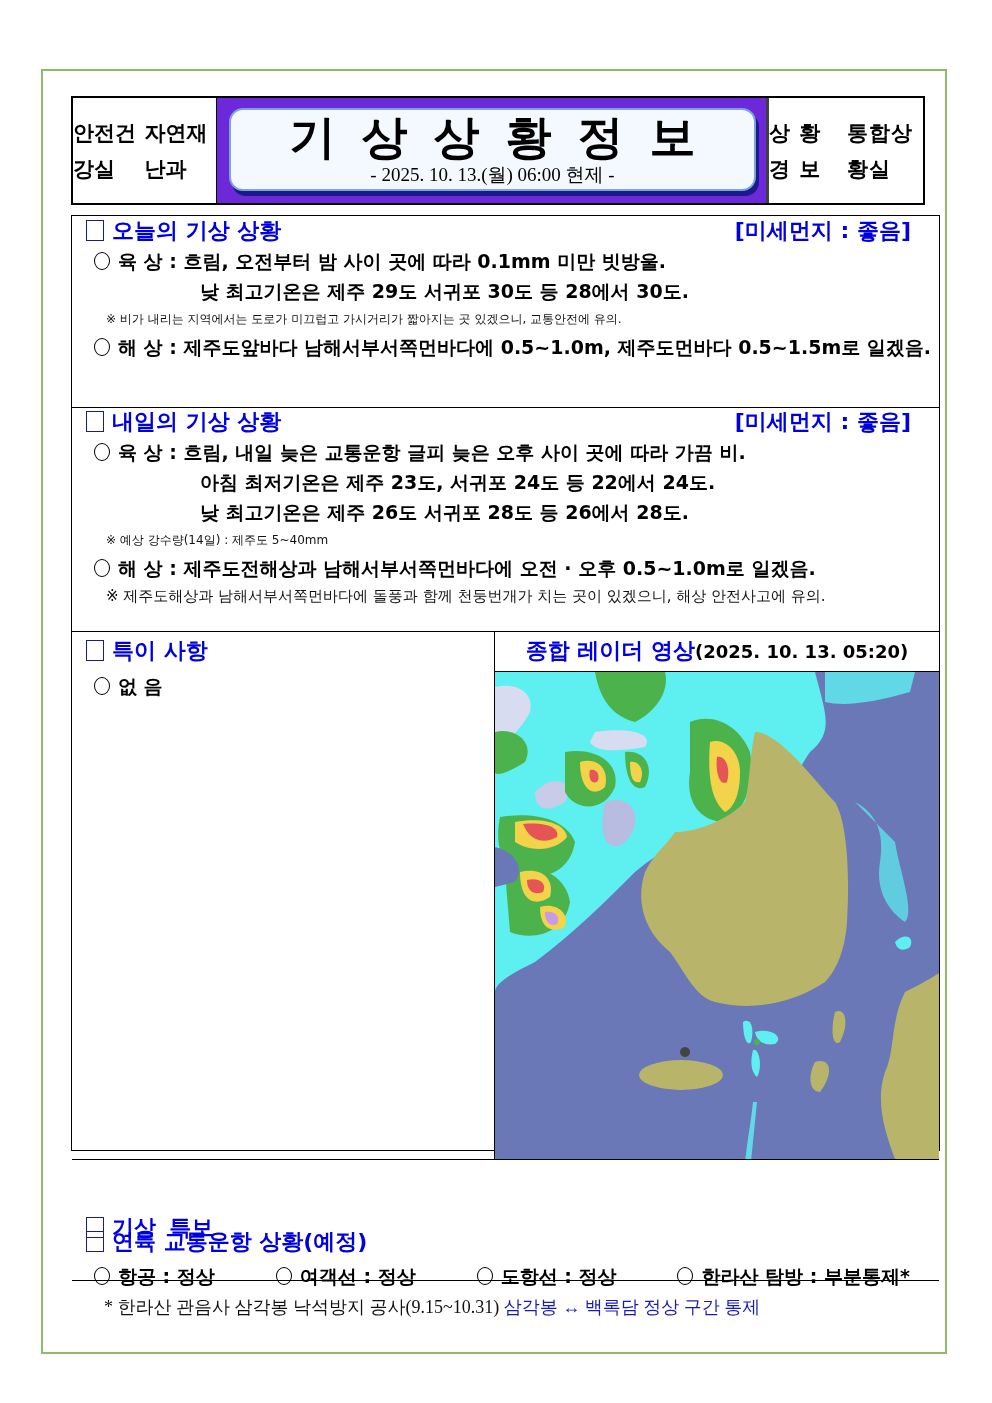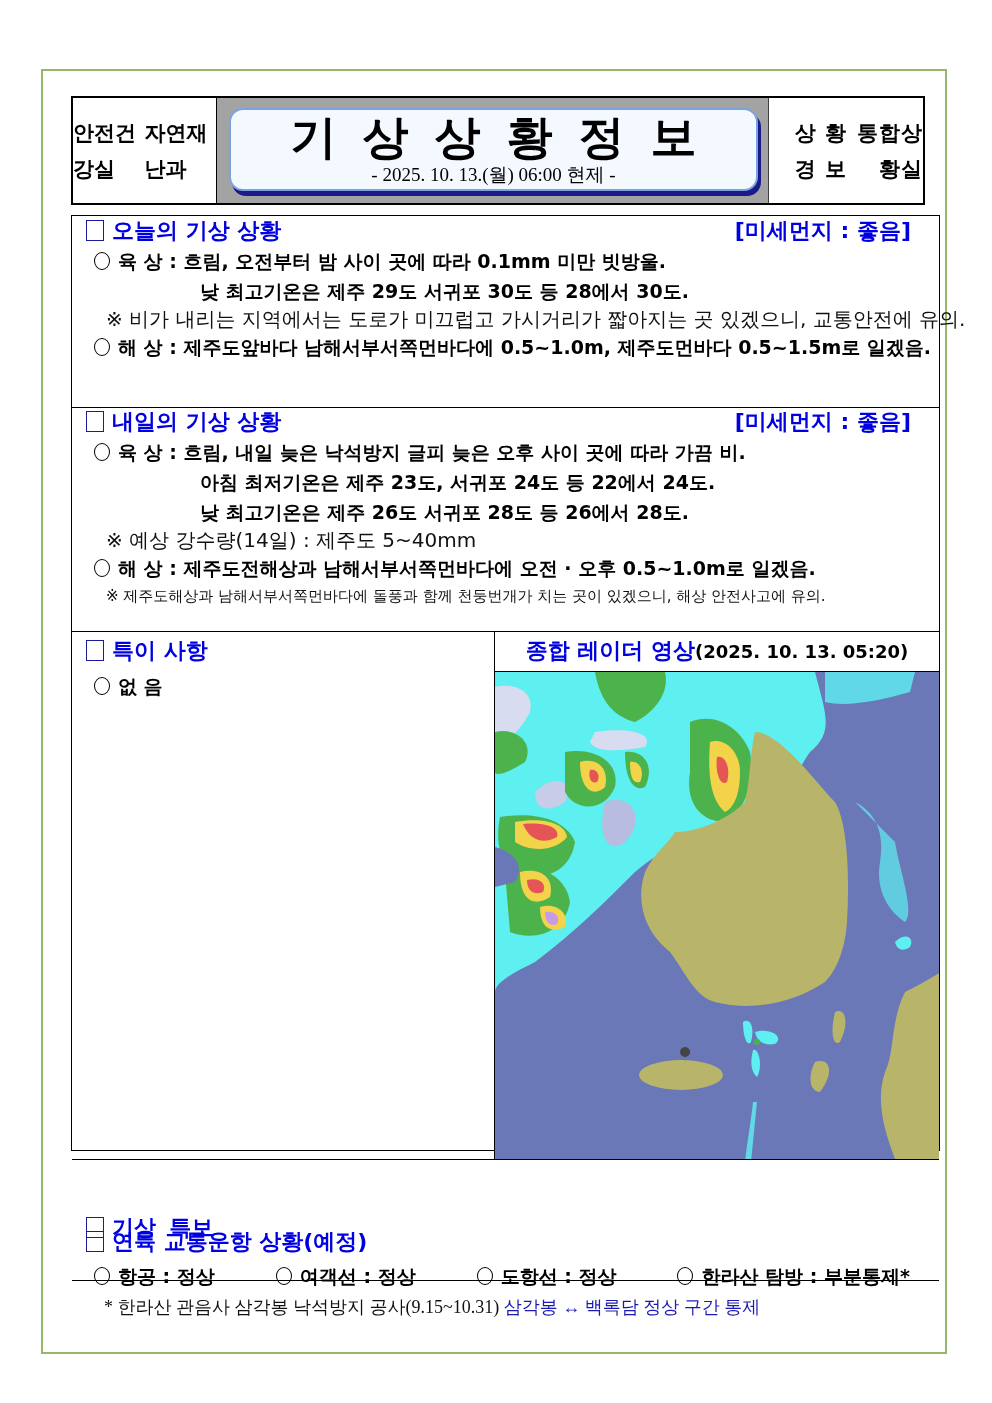--- a/index.html
+++ b/index.html
@@ -1,33 +1,33 @@
 <!DOCTYPE html>
 <html><head>
 <meta charset="utf-8">
 <style>
   html, body { margin:0; padding:0; background:#ffffff; }
   body { width:992px; height:1403px; position:relative; font-family:"DejaVu Sans", sans-serif; color:#000; }
   .outer { position:absolute; left:41px; top:69px; width:906px; height:1285px; border:2px solid #92b96a; box-sizing:border-box; }
   .hdr { position:absolute; left:71px; top:96px; width:854px; height:109px; border:2px solid #000; box-sizing:border-box; display:flex; }
   .hdr-left, .hdr-right { display:flex; flex-direction:row; justify-content:center; align-items:center; font-weight:bold; font-size:21px; line-height:36px; }
   .hdr-left { width:143px; border-right:1px solid #000; }
-  .hdr-right { width:154px; border-left:1px solid #404040; letter-spacing:1px;text-align:right; }
-  .hdr-mid { flex:1; background:#a3a3a3; position:relative; }
+  .hdr-right { width:154px; border-left:3px solid #404040; letter-spacing:1px; }
+  .hdr-mid { flex:1; background:#6d28d9; position:relative; }
   .title-box { position:absolute; left:12px; top:10px; right:10px; bottom:12px; border-radius:14px; background:#f4f8ff; border:2px solid #7aa3e0; box-shadow:3px 5px 0 #1a1a8a; display:flex; flex-direction:column; align-items:center; justify-content:center; }
   .title-main { font-size:46px; font-weight:bold; letter-spacing:26px; line-height:50px; margin-left:26px; }
   .title-sub { font-family:"Liberation Serif", serif; font-size:19px; line-height:26px; }
   .tbl { position:absolute; left:71px; top:215px; width:869px; height:936px; border:1px solid #000; box-sizing:border-box; }
   .sec { position:absolute; left:0; right:0; border-bottom:1px solid #000; }
   .sec-title { font-size:22px; font-weight:bold; color:#0000e0; height:30px; line-height:30px; padding-left:14px; display:flex; justify-content:space-between; }
   .sec-title .box { display:inline-block; width:16px; height:19px; border:1px solid #1a1a9a; vertical-align:-3px; margin-right:8px; }
   .sec-title .right { padding-right:28px; }
   .line { font-size:19px; font-weight:bold; height:30px; line-height:30px; padding-left:22px; white-space:nowrap; }
   .line.ind { padding-left:128px; }
-  .note { font-size:20px; height:26px; line-height:26px; padding-left:34px; white-space:nowrap; color:#111; }
+  .note { font-size:12px; height:26px; line-height:26px; padding-left:34px; white-space:nowrap; color:#111; }
   .circ { display:inline-block; width:14px; height:16px; border:1.5px solid #000; border-radius:50%; vertical-align:-2px; margin-right:8px; }
   .vdiv { position:absolute; left:422px; top:415px; width:1px; height:528px; background:#000; }
   .radar-title { position:absolute; left:423px; top:415px; right:0; height:40px; border-bottom:1px solid #000; text-align:center; line-height:40px; font-size:22px; font-weight:bold; color:#0000e0; }
   .radar-title .time { color:#000; font-size:18px; }
   .radar { position:absolute; left:423px; top:456px; right:0; height:487px; overflow:hidden; }
   .transport { display:flex; gap:61px; }
   .blue { color:#1a1ab0; }
 </style>
 </head>
 <body>
@@ -62,21 +62,21 @@
     <div class="line ind">낮 최고기온은 제주 29도 서귀포 30도 등 28에서 30도.</div>
     <div class="note">※ 비가 내리는 지역에서는 도로가 미끄럽고 가시거리가 짧아지는 곳 있겠으니, 교통안전에 유의.</div>
     <div class="line"><span class="circ"></span><span>해 상 :</span> <span>제주도앞바다 남해서부서쪽먼바다에 0.5~1.0m, 제주도먼바다 0.5~1.5m로 일겠음.</span></div>
   </div>
 
   <div class="sec" style="top:191px;height:224px;">
     <div class="sec-title">
       <span><span class="box"></span><span>내일의 기상 상황</span></span>
       <span class="right">[미세먼지 : 좋음]</span>
     </div>
-    <div class="line"><span class="circ"></span><span>육 상 :</span> <span>흐림, 내일 늦은 낙석방지 글피 늦은 오후 사이 곳에 따라 가끔 비.</span></div>
+    <div class="line"><span class="circ"></span><span>육 상 :</span> <span>흐림, 내일 늦은 교통운항 글피 늦은 오후 사이 곳에 따라 가끔 비.</span></div>
     <div class="line ind">아침 최저기온은 제주 23도, 서귀포 24도 등 22에서 24도.</div>
     <div class="line ind">낮 최고기온은 제주 26도 서귀포 28도 등 26에서 28도.</div>
     <div class="note">※ 예상 강수량(14일) : 제주도  5~40mm</div>
     <div class="line"><span class="circ"></span><span>해 상 :</span> <span>제주도전해상과 남해서부서쪽먼바다에 오전 · 오후 0.5~1.0m로 일겠음.</span></div>
     <div class="note" style="font-size:15px;">※ 제주도해상과 남해서부서쪽먼바다에 돌풍과 함께 천둥번개가 치는 곳이 있겠으니, 해상 안전사고에 유의.</div>
   </div>
 
   <div class="sec" style="top:415px;height:528px;">
     <div class="sec-title" style="height:40px;line-height:40px;">
       <span><span class="box"></span><span>특이 사항</span></span>

